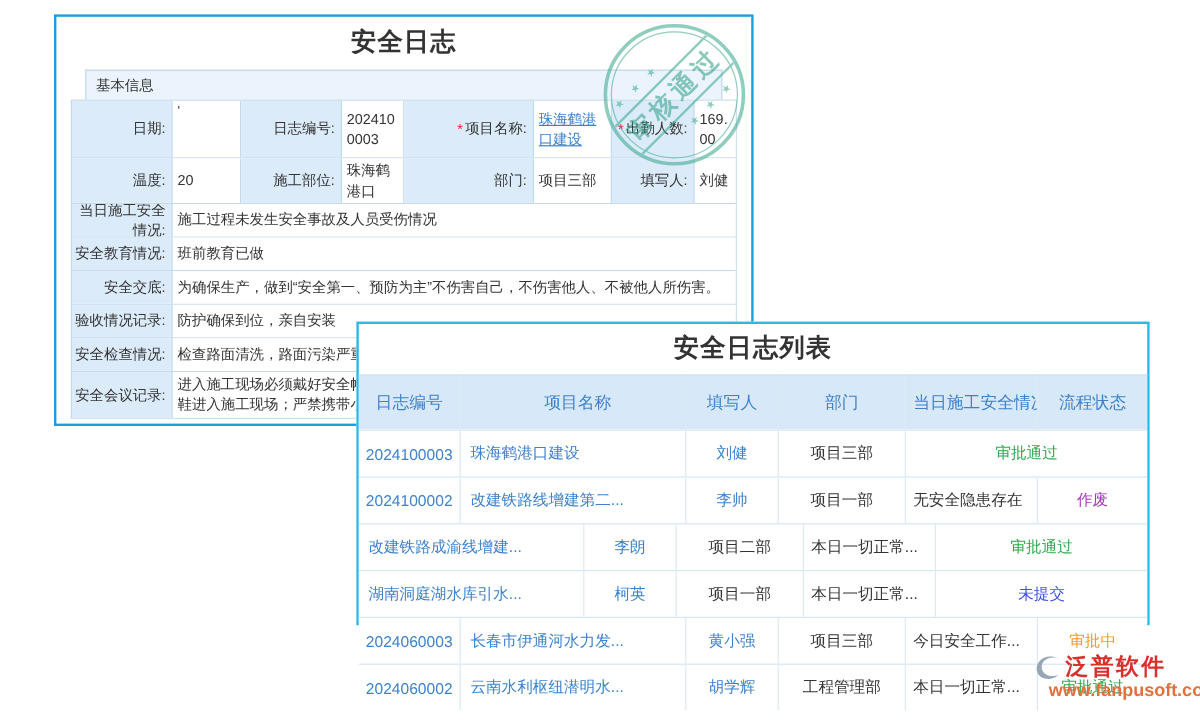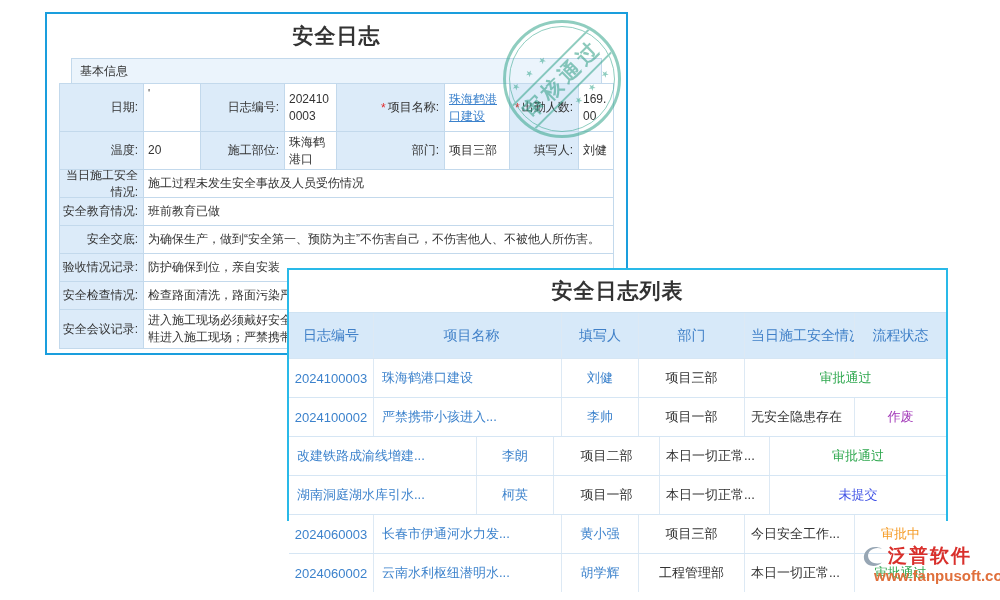--- a/index.html
+++ b/index.html
@@ -47,21 +47,21 @@
   .stamp-band { position:absolute; left:-20px; right:-20px; top:50%; height:34px;
                 margin-top:-17px; transform:rotate(-45deg);
                 border-top:2px solid #35a58c; border-bottom:2px solid #35a58c;
                 display:flex; align-items:center; justify-content:center; }
   .stamp-text { font-size:21px; font-weight:bold; color:#2f9e85; letter-spacing:4px; }
   .stars { position:absolute; color:#35a58c; font-size:9px; letter-spacing:4px; }
   .stars.top { top:-17px; left:34px; }
   .stars.bot { bottom:-17px; right:34px; }
 
   
-  .panel2 { position:absolute; left:287px; top:268px; width:661px; height:253px;
+  .panel2 { position:absolute; left:297px; top:268px; width:661px; height:253px;
             background:#fff; border:2px solid #29b9e8; z-index:5; }
   .p2-title { height:42px; line-height:42px; text-align:center; font-size:21px;
               font-weight:bold; color:#333; letter-spacing:1px; }
   .ltable { font-size:13px; }
   .lheader { display:flex; height:46px; background:#d7e9f9; color:#4080c8;
              font-size:14px; border-top:1px solid #cfe3f3; }
   .lrow { display:flex; height:39px; border-top:1px solid #d6e6f4; background:#fff; }
   .lcell { display:flex; align-items:center; justify-content:center; text-align:left;
            border-right:1px solid #dde9f4; overflow:hidden; white-space:nowrap; }
   .lcell:last-child { border-right:none; }
@@ -229,21 +229,21 @@
 
       <div class="lrow">
         <div class="lcell c1 blue">2024100003</div>
         <div class="lcell c2 blue">珠海鹤港口建设</div>
         <div class="lcell c3 blue">刘健</div>
         <div class="lcell c4">项目三部</div>
         <div class="lcell c6" data-status="approved">审批通过</div>
       </div>
       <div class="lrow">
         <div class="lcell c1 blue">2024100002</div>
-        <div class="lcell c2 blue">严禁携带小孩进入...</div>
+        <div class="lcell c2 blue">改建铁路线增建第二...</div>
         <div class="lcell c3 blue">李帅</div>
         <div class="lcell c4">项目一部</div>
         <div class="lcell c5">无安全隐患存在</div>
         <div class="lcell c6" data-status="void">作废</div>
       </div>
       <div class="lrow">
         <div class="lcell c2 blue">改建铁路成渝线增建...</div>
         <div class="lcell c3 blue">李朗</div>
         <div class="lcell c4">项目二部</div>
         <div class="lcell c5">本日一切正常...</div>

